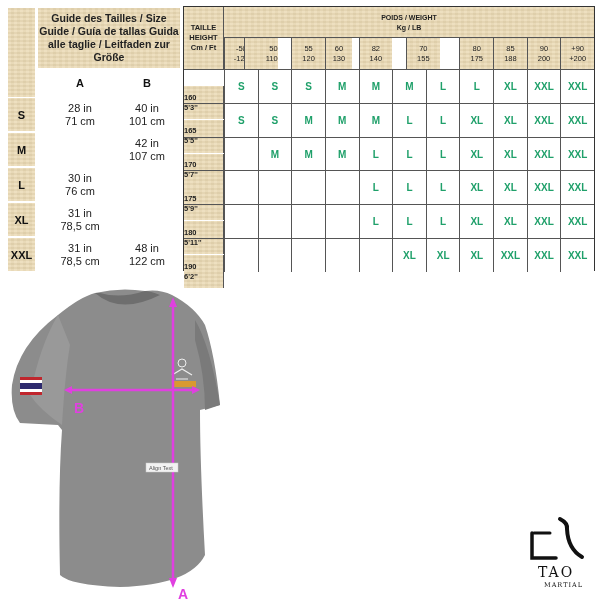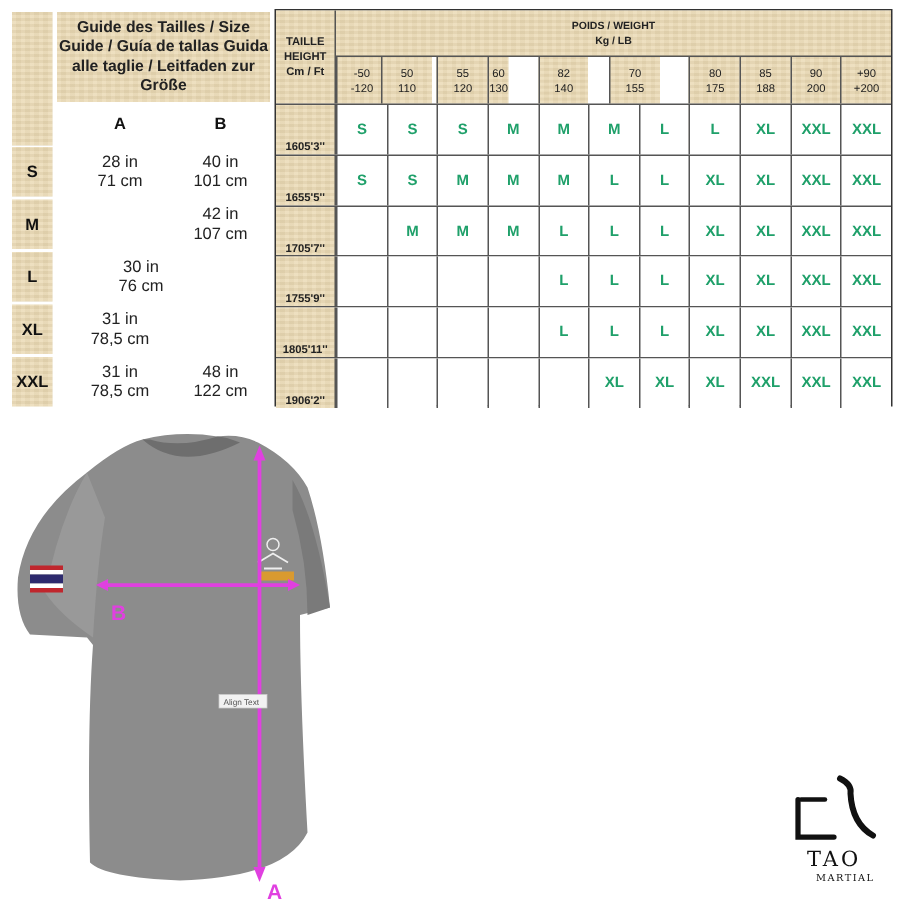--- a/index.html
+++ b/index.html
@@ -18,21 +18,21 @@
   .lt-size { position:absolute; left:2px; top:1px; width:27px; height:33px; display:flex; align-items:center; justify-content:center; font-weight:bold; font-size:11px; color:#111; }
   .lt-val { position:absolute; top:0; width:70px; height:35px; display:flex; flex-direction:column; align-items:center; justify-content:center; font-size:11px; line-height:13px; color:#222; }
 
   
   #right-table { position:absolute; left:183px; top:6px; width:412px; height:265px; border:1px solid #333; box-sizing:border-box; }
   .rt-taille { position:absolute; left:0; top:0; width:40px; height:62px; display:flex; align-items:center; justify-content:center; text-align:center;
                font-weight:bold; font-size:7.5px; line-height:10px; color:#222; border-right:1px solid #555; box-sizing:border-box; }
   .rt-poids { position:absolute; left:40px; top:0; right:0; height:31px; text-align:center; font-weight:bold; font-size:7px; line-height:10px; padding-top:6px; box-sizing:border-box; color:#222; border-bottom:1px solid #555; }
   .rt-wcol { position:absolute; top:31px; height:31px; display:flex; flex-direction:column; align-items:center; justify-content:center; font-size:7.5px; line-height:10px; color:#222; border-left:1px solid #555; box-sizing:border-box; }
   .rt-row { position:absolute; left:0; right:0; height:34px; border-top:1px solid #555; box-sizing:border-box; }
-  .rt-height { position:absolute; left:0; top:0; width:40px; height:100%; display:flex; align-items:flex-end; justify-content:center; font-weight:bold; font-size:7.5px; line-height:10px; color:#222; border-right:1px solid #555; box-sizing:border-box; }
+  .rt-height { position:absolute; left:0; top:16px; width:40px; height:100%; display:flex; flex-direction:column; align-items:flex-start; justify-content:center; font-weight:bold; font-size:7.5px; line-height:10px; color:#222; border-right:1px solid #555; box-sizing:border-box; }
   .rt-cell { position:absolute; top:0; height:100%; display:flex; align-items:center; justify-content:center; font-weight:bold; font-size:10px; color:#1fa06a; border-left:1px solid #555; box-sizing:border-box; background:#fff; }
 
   
   #shirt { position:absolute; left:0; top:285px; width:240px; height:315px; }
   #logo { position:absolute; left:520px; top:515px; width:80px; height:80px; }
 </style>
 </head>
 <body>
 
 <div id="left-table">
@@ -55,21 +55,21 @@
   </div>
   <div class="lt-row" style="top:126px;">
     <div class="lt-size beige">M</div>
     <div class="lt-val" style="left:106px;">
         <span>42 in</span>
         <span>107 cm</span>
       </div>
   </div>
   <div class="lt-row" style="top:161px;">
     <div class="lt-size beige">L</div>
-    <div class="lt-val" style="left:53px;text-align:right;">
+    <div class="lt-val" style="left:39px;text-align:right;">
         <span>30 in</span>
         <span>76 cm</span>
       </div>
   </div>
   <div class="lt-row" style="top:196px;">
     <div class="lt-size beige">XL</div>
     <div class="lt-val" style="left:39px;">
         <span>31 in</span>
         <span>78,5 cm</span>
       </div>
@@ -97,29 +97,29 @@
   </div>
   <div class="rt-poids beige">
     <div>POIDS / WEIGHT</div>
     <div>Kg / LB</div>
   </div>
   <div id="wcols">
       <div class="rt-wcol beige" style="left: 40px; width: 33.6364px;">
         <span>-50</span>
         <span>-120</span>
       </div>
-      <div class="rt-wcol beige" style="left: 70px; width: 33.6364px;">
+      <div class="rt-wcol beige" style="left: 60px; width: 33.6364px; align-items: flex-end;">
         <span>50</span>
         <span>110</span>
       </div>
       <div class="rt-wcol beige" style="left: 107.273px; width: 33.6364px;">
         <span>55</span>
         <span>120</span>
       </div>
-      <div class="rt-wcol beige" style="left: 140.909px; width: 14px;">
+      <div class="rt-wcol beige" style="left: 140.909px; width: 27px;">
         <span>60</span>
         <span>130</span>
       </div>
       <div class="rt-wcol beige" style="left: 174.545px; width: 33.6364px;">
         <span>82</span>
         <span>140</span>
       </div>
       <div class="rt-wcol beige" style="left: 222px; width: 33.6364px;">
         <span>70</span>
         <span>155</span>

